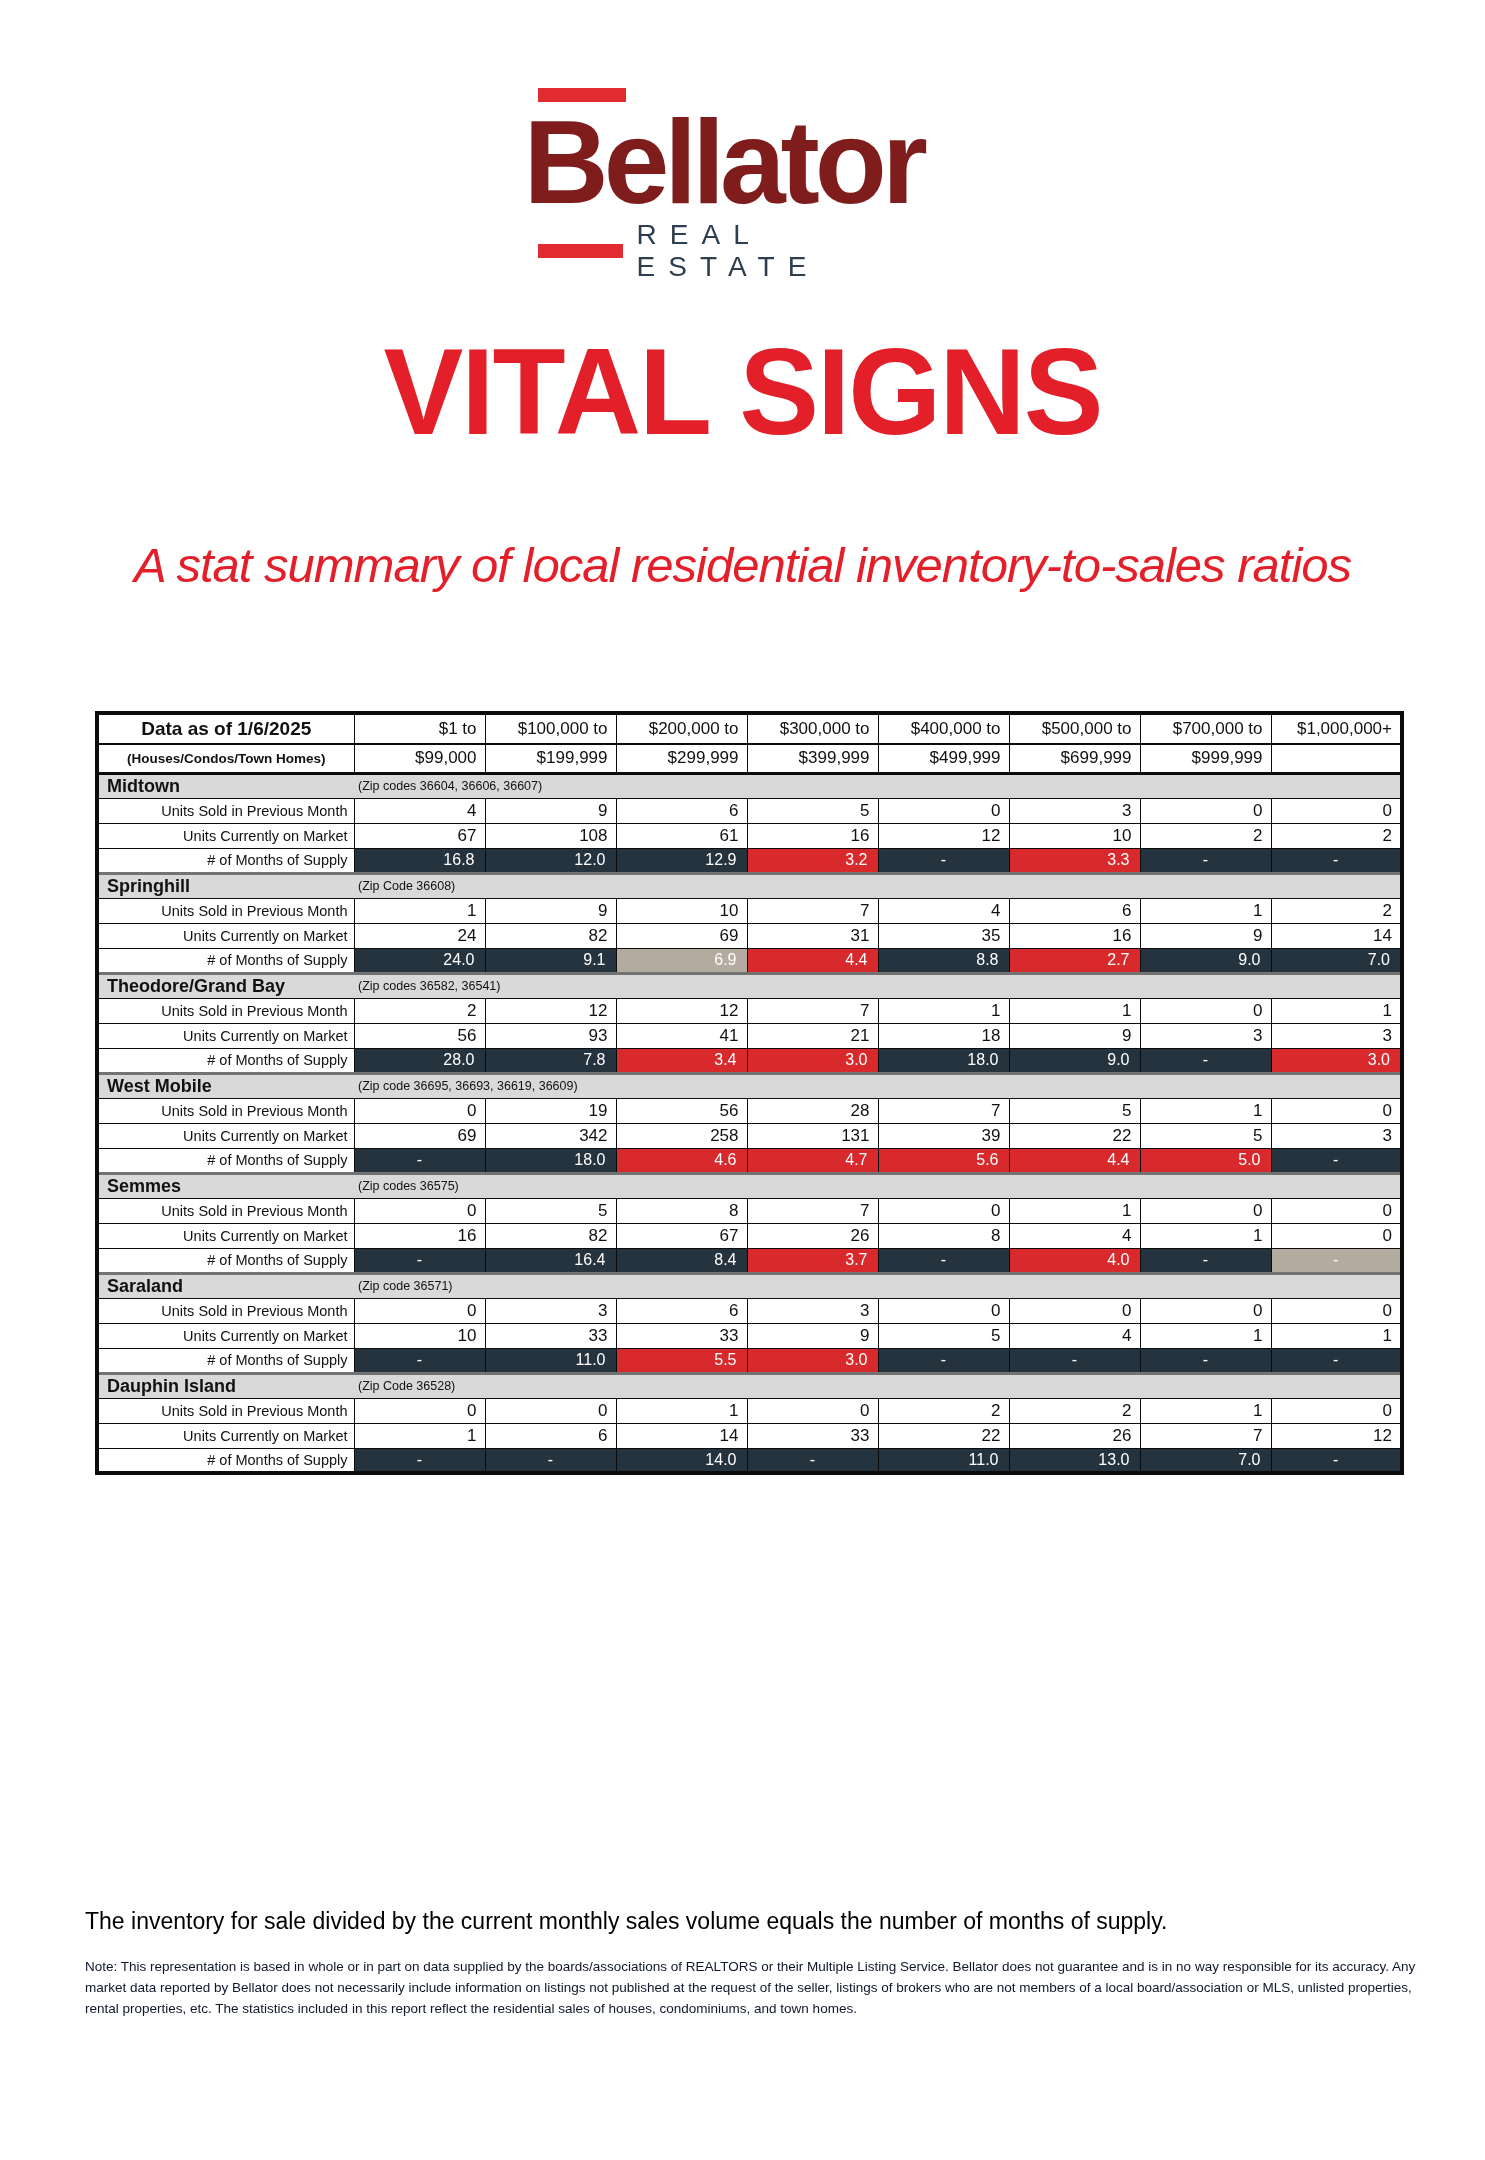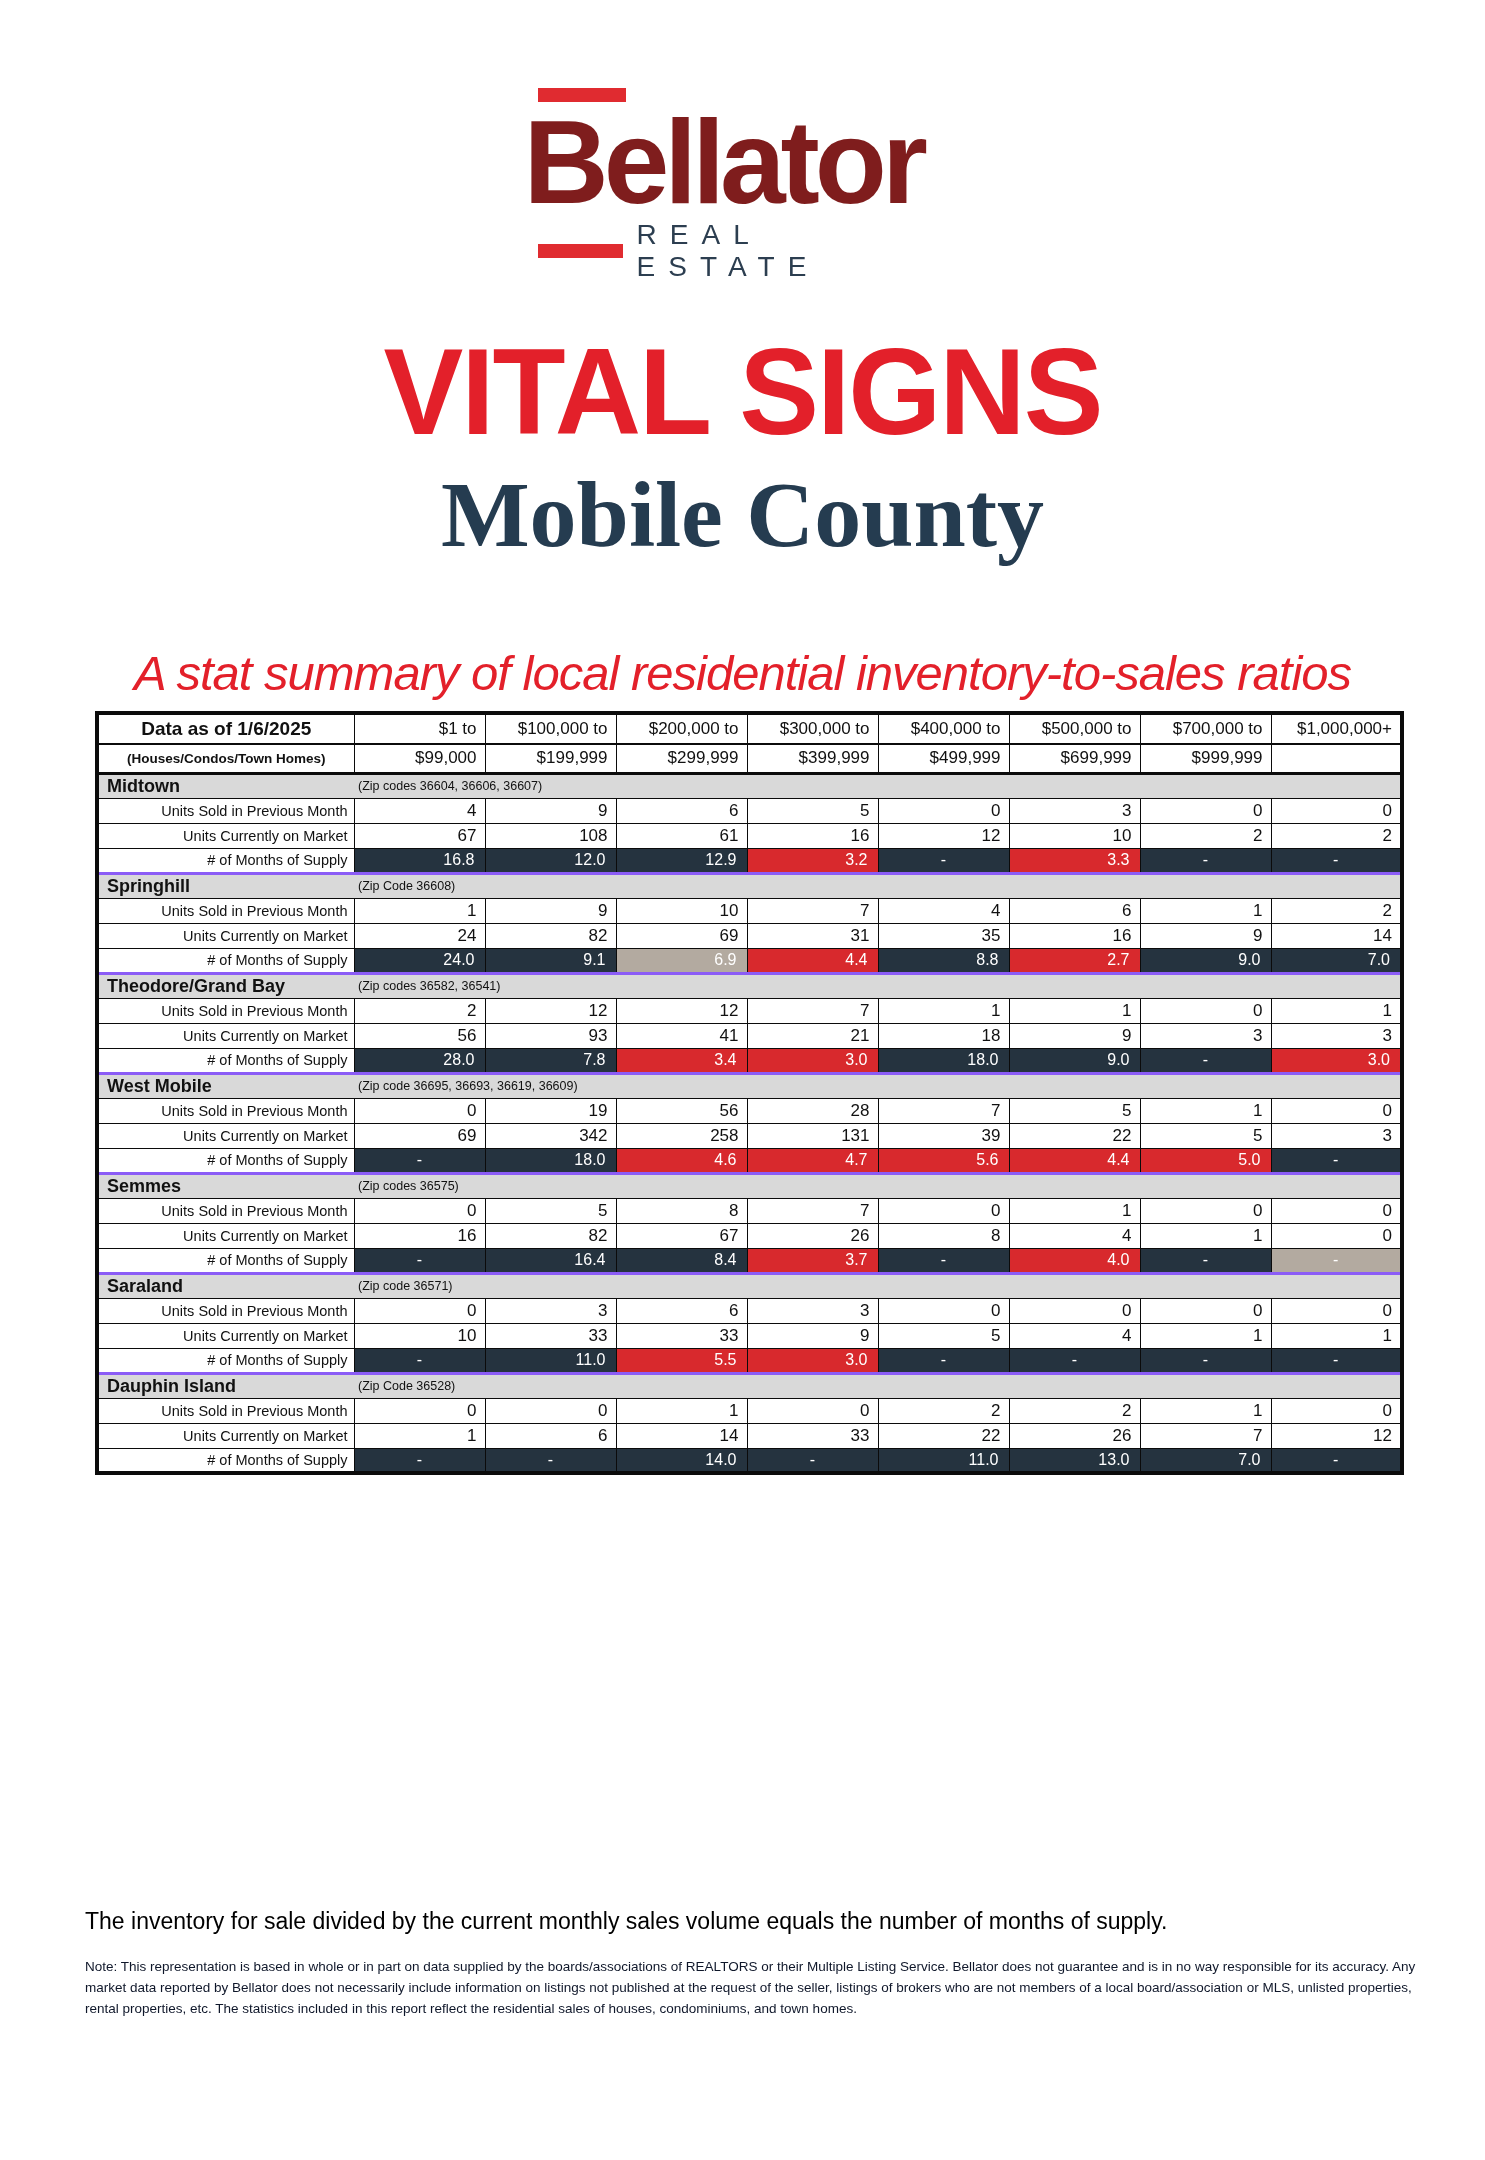--- a/index.html
+++ b/index.html
@@ -24,21 +24,21 @@
   .tbl-wrap { position:absolute; left:95px; top:711px; }
   table { border-collapse:collapse; table-layout:fixed; }
   table { border:4px solid #0b0b0b; }
   th, td { border:1px solid #0b0b0b; overflow:hidden; white-space:nowrap; }
   thead th { background:#fff; font-weight:bold; }
   .hl { text-align:center; font-size:19px; height:31px; border-bottom:2px solid #0b0b0b; }
   .hl2 { font-size:13.5px; height:29px; }
   .hp { text-align:right; font-weight:normal; font-size:17px; padding-right:8px; border-bottom:2px solid #0b0b0b; }
   .hp2 { border-bottom:1px solid #0b0b0b; }
   thead tr:last-child th { border-bottom:3px solid #0b0b0b; }
-  tr.section { border-top:3px solid #8b5cf6; }
+  tr.section { border-top:3px solid #737373; }
   tr.section td { background:#d9d9d9; border-left:none; border-right:none; height:25px; }
   .sec-name { font-weight:bold; font-size:18px; padding-left:8px; text-align:left; border-left:1px solid #0b0b0b !important; }
   .sec-zips { font-size:12.5px; padding-left:4px; text-align:left; border-right:1px solid #0b0b0b !important; }
   .rl { background:#fff; text-align:right; font-size:14.5px; padding-right:6px; height:25px; }
   .num { background:#fff; text-align:right; font-size:17px; padding-right:8px; }
   .sup { color:#fff; text-align:right; font-size:16px; padding-right:10px; }
   .sup.dash { text-align:center; padding-right:0; }
   .buyers   { background:#25333f; }
   .sellers  { background:#d8292d; }
   .balanced { background:#b3aaa0; }
@@ -61,21 +61,20 @@
   <div class="logo">
     <div class="logo-topbar"></div>
     <div class="logo-word">Bellator</div>
     <div class="logo-bottom">
       <div class="logo-botbar"></div>
       <div class="logo-tagline">REAL ESTATE</div>
     </div>
   </div>
 
   <div class="vital">VITAL SIGNS</div>
-  <div class="county">Mobile County</div>
   <div class="red-tagline">A stat summary of local residential inventory-to-sales ratios</div>
 
   <div class="tbl-wrap">
     <table>
         <colgroup>
           <col style="width: 257px;">
           <col style="width: 131px;">
           <col style="width: 131px;">
           <col style="width: 131px;">
           <col style="width: 131px;">

